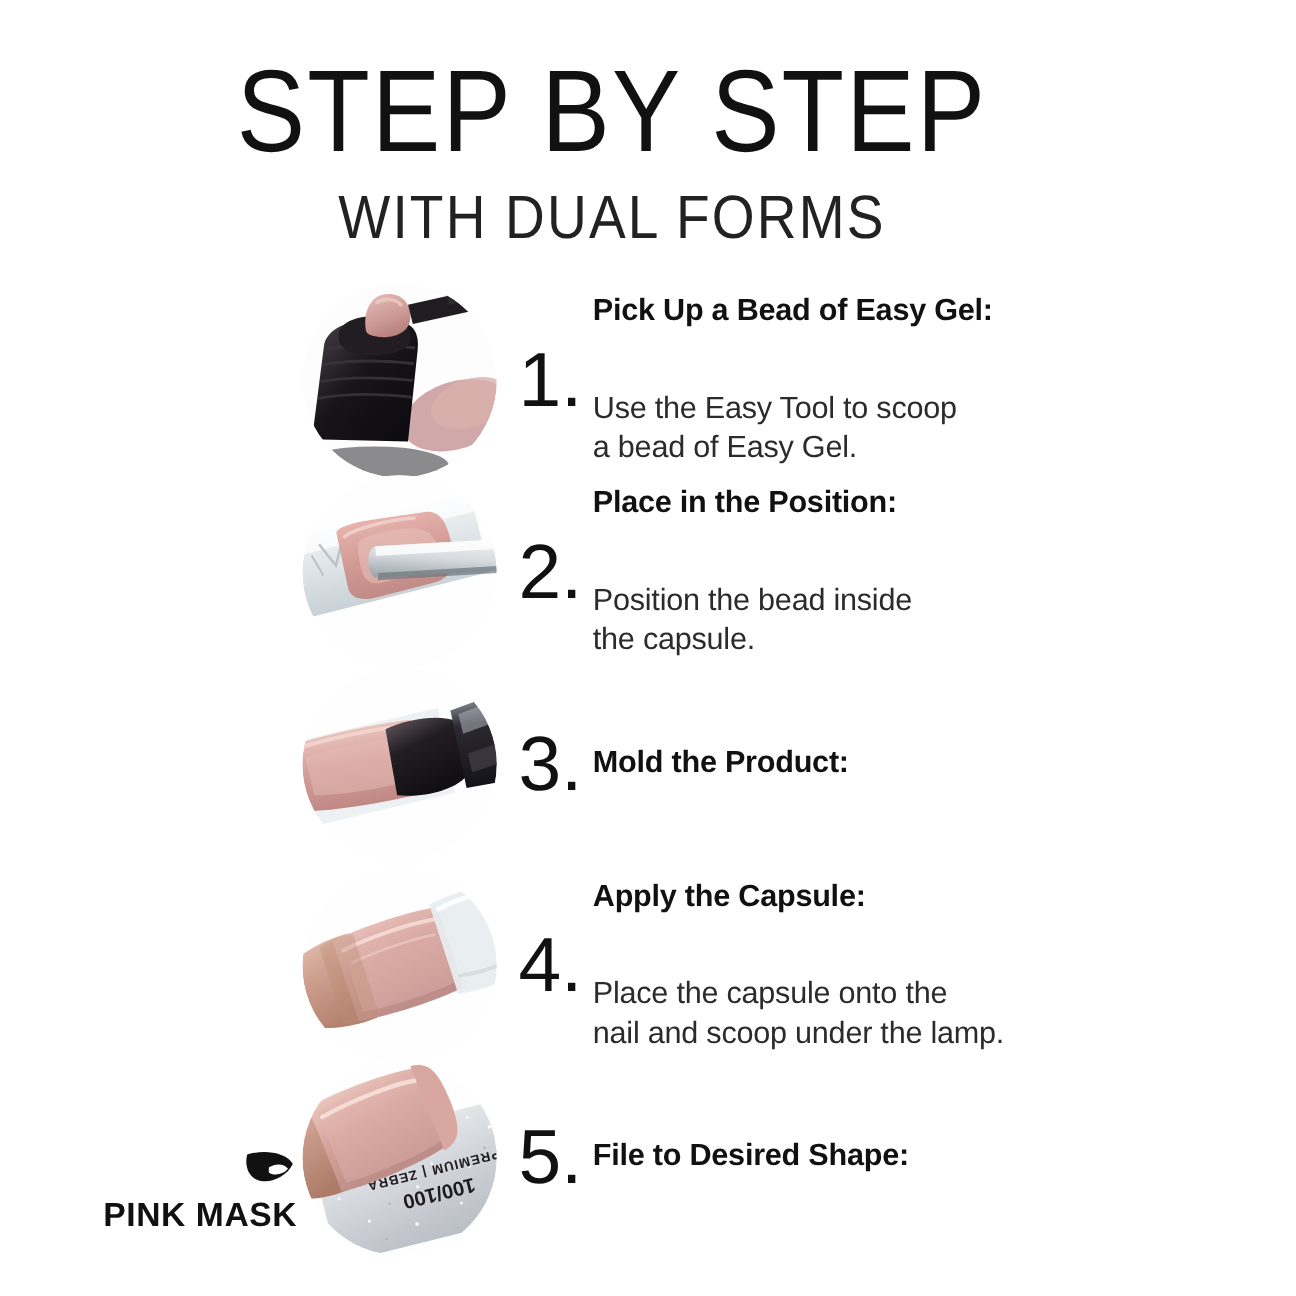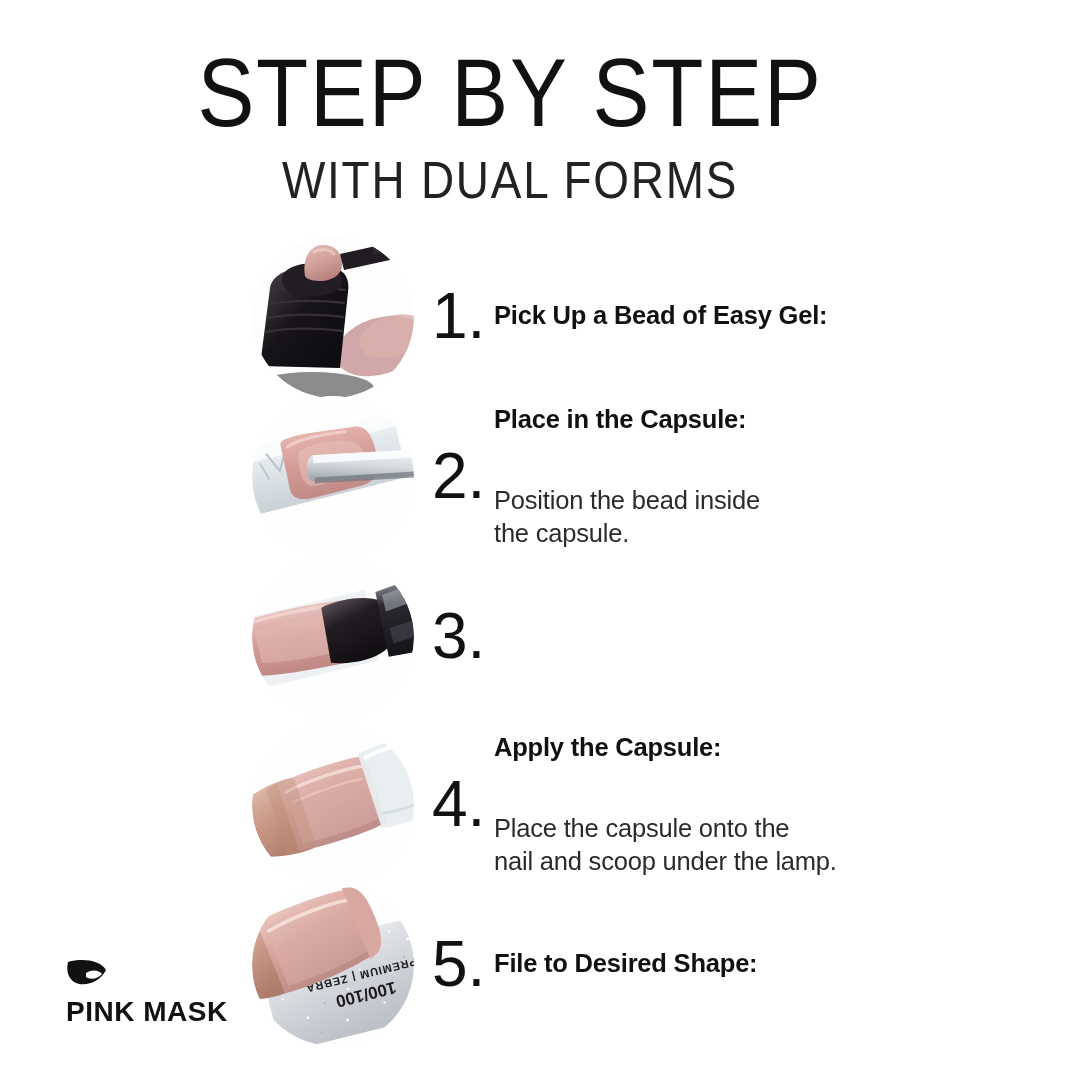--- a/index.html
+++ b/index.html
@@ -127,24 +127,24 @@
   
   .s0 { top: 4px; }
   .s1 { top: 164px; }
   .s2 { top: 324px; }
   .s3 { top: 492px; }
   .s4 { top: 652px; }
 
   
   .logo {
     position: absolute;
-    left: 66px;
+    left: 86px;
     top: 958px;
     width: 160px;
-    text-align: left;
+    text-align: right;
   }
   .logo-leaf { display:block; margin: 0 auto 4px auto; }
   .logo-text {
     font-family: "Liberation Sans Narrow", "Liberation Sans", sans-serif;
     font-size: 28px;
     font-weight: 700;
     letter-spacing: 0.5px;
     color: #111111;
     white-space: nowrap;
   }
@@ -200,20 +200,22 @@
           <path d="M88 18 L160 2 L165 18 L92 34 Z" fill="#201c21"></path>
           <path d="M120 10 L162 2 L164 10 L122 18 Z" fill="#3b3439" opacity="0.6"></path>
 
           <ellipse cx="60" cy="152" rx="62" ry="16" fill="#1a171b" opacity="0.5"></ellipse>
         </g>
       </svg>
     </div>
     <div class="num">1.</div>
     <div class="txt">
       <div class="step-title">Pick Up a Bead of Easy Gel:</div>
+      <div class="step-body">Use the Easy Tool to scoop
+a bead of Easy Gel.</div>
     </div>
   </div>
 
   <div class="step-row s1">
     <div class="photo">
       <svg viewBox="0 0 162 162">
         <defs>
           <clipPath id="c2">
               <circle cx="81" cy="81" r="81"></circle>
             </clipPath>
@@ -251,21 +253,21 @@
           <g transform="rotate(4 100 72)">
             <path d="M60 62 L170 48 L172 74 L62 88 C54 86 52 64 60 62 Z" fill="url(#g2c)"></path>
             <path d="M60 62 L170 48 L170 56 L61 70 Z" fill="#ffffff" opacity="0.8"></path>
             <path d="M64 84 L172 70 L172 76 L64 90 Z" fill="#6e767c" opacity="0.7"></path>
           </g>
         </g>
       </svg>
     </div>
     <div class="num">2.</div>
     <div class="txt">
-      <div class="step-title">Place in the Capsule:</div>
+      <div class="step-title">Place in the Position:</div>
       <div class="step-body">Position the bead inside
 the capsule.</div>
     </div>
   </div>
 
   <div class="step-row s2">
     <div class="photo">
       <svg viewBox="0 0 162 162">
         <defs>
           <clipPath id="c3">
@@ -301,20 +303,21 @@
 
             <path d="M130 44 L176 36 L180 110 L132 110 Z" fill="url(#g3c)"></path>
             <path d="M136 48 L176 41 L177 58 L137 65 Z" fill="#aeb5bb" opacity="0.55"></path>
             <path d="M138 82 L178 76 L178 92 L139 98 Z" fill="#4a4650" opacity="0.6"></path>
           </g>
         </g>
       </svg>
     </div>
     <div class="num">3.</div>
     <div class="txt">
+      <div class="step-title">Mold the Product:</div>
     </div>
   </div>
 
   <div class="step-row s3">
     <div class="photo">
       <svg viewBox="0 0 162 162">
         <defs>
           <clipPath id="c4">
               <circle cx="81" cy="81" r="81"></circle>
             </clipPath>

